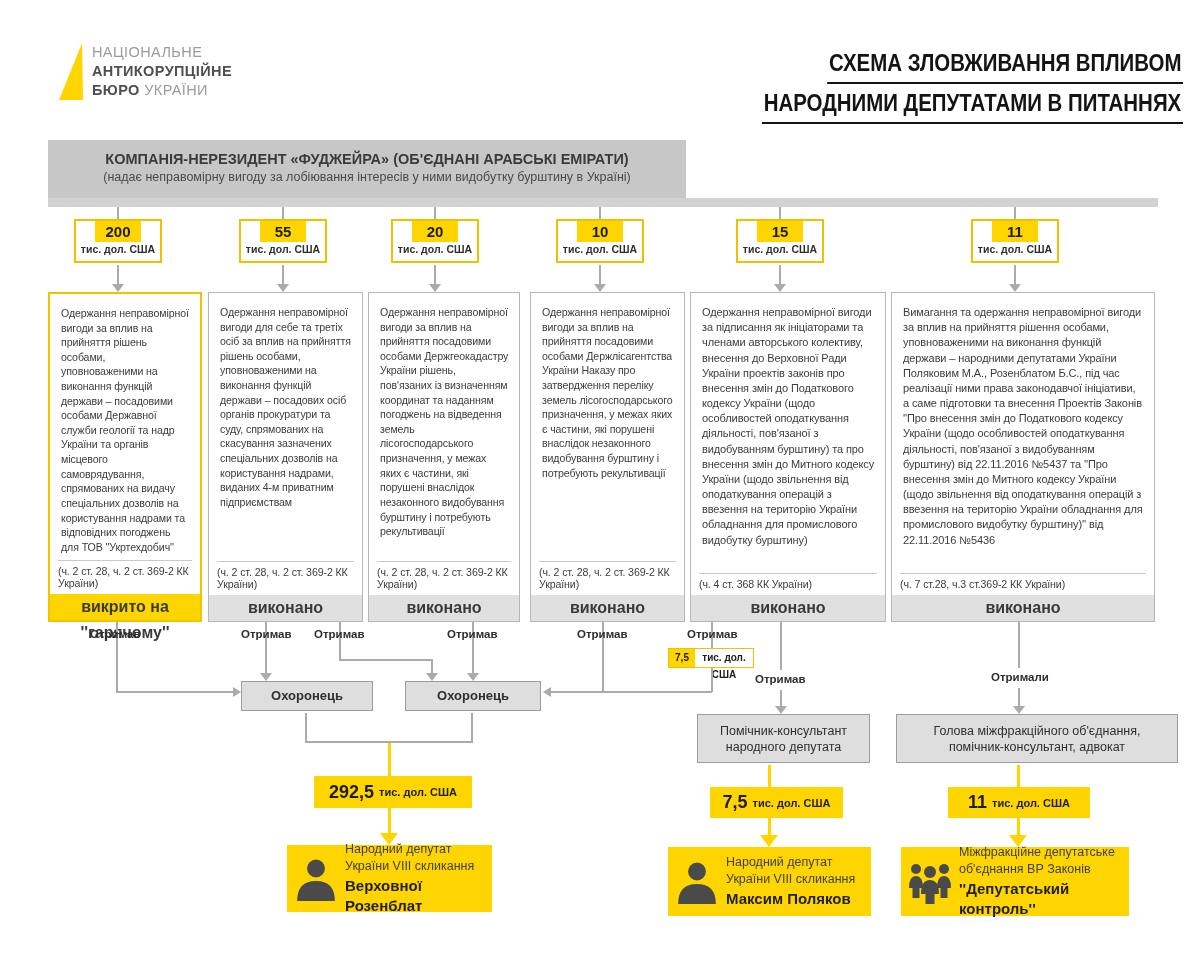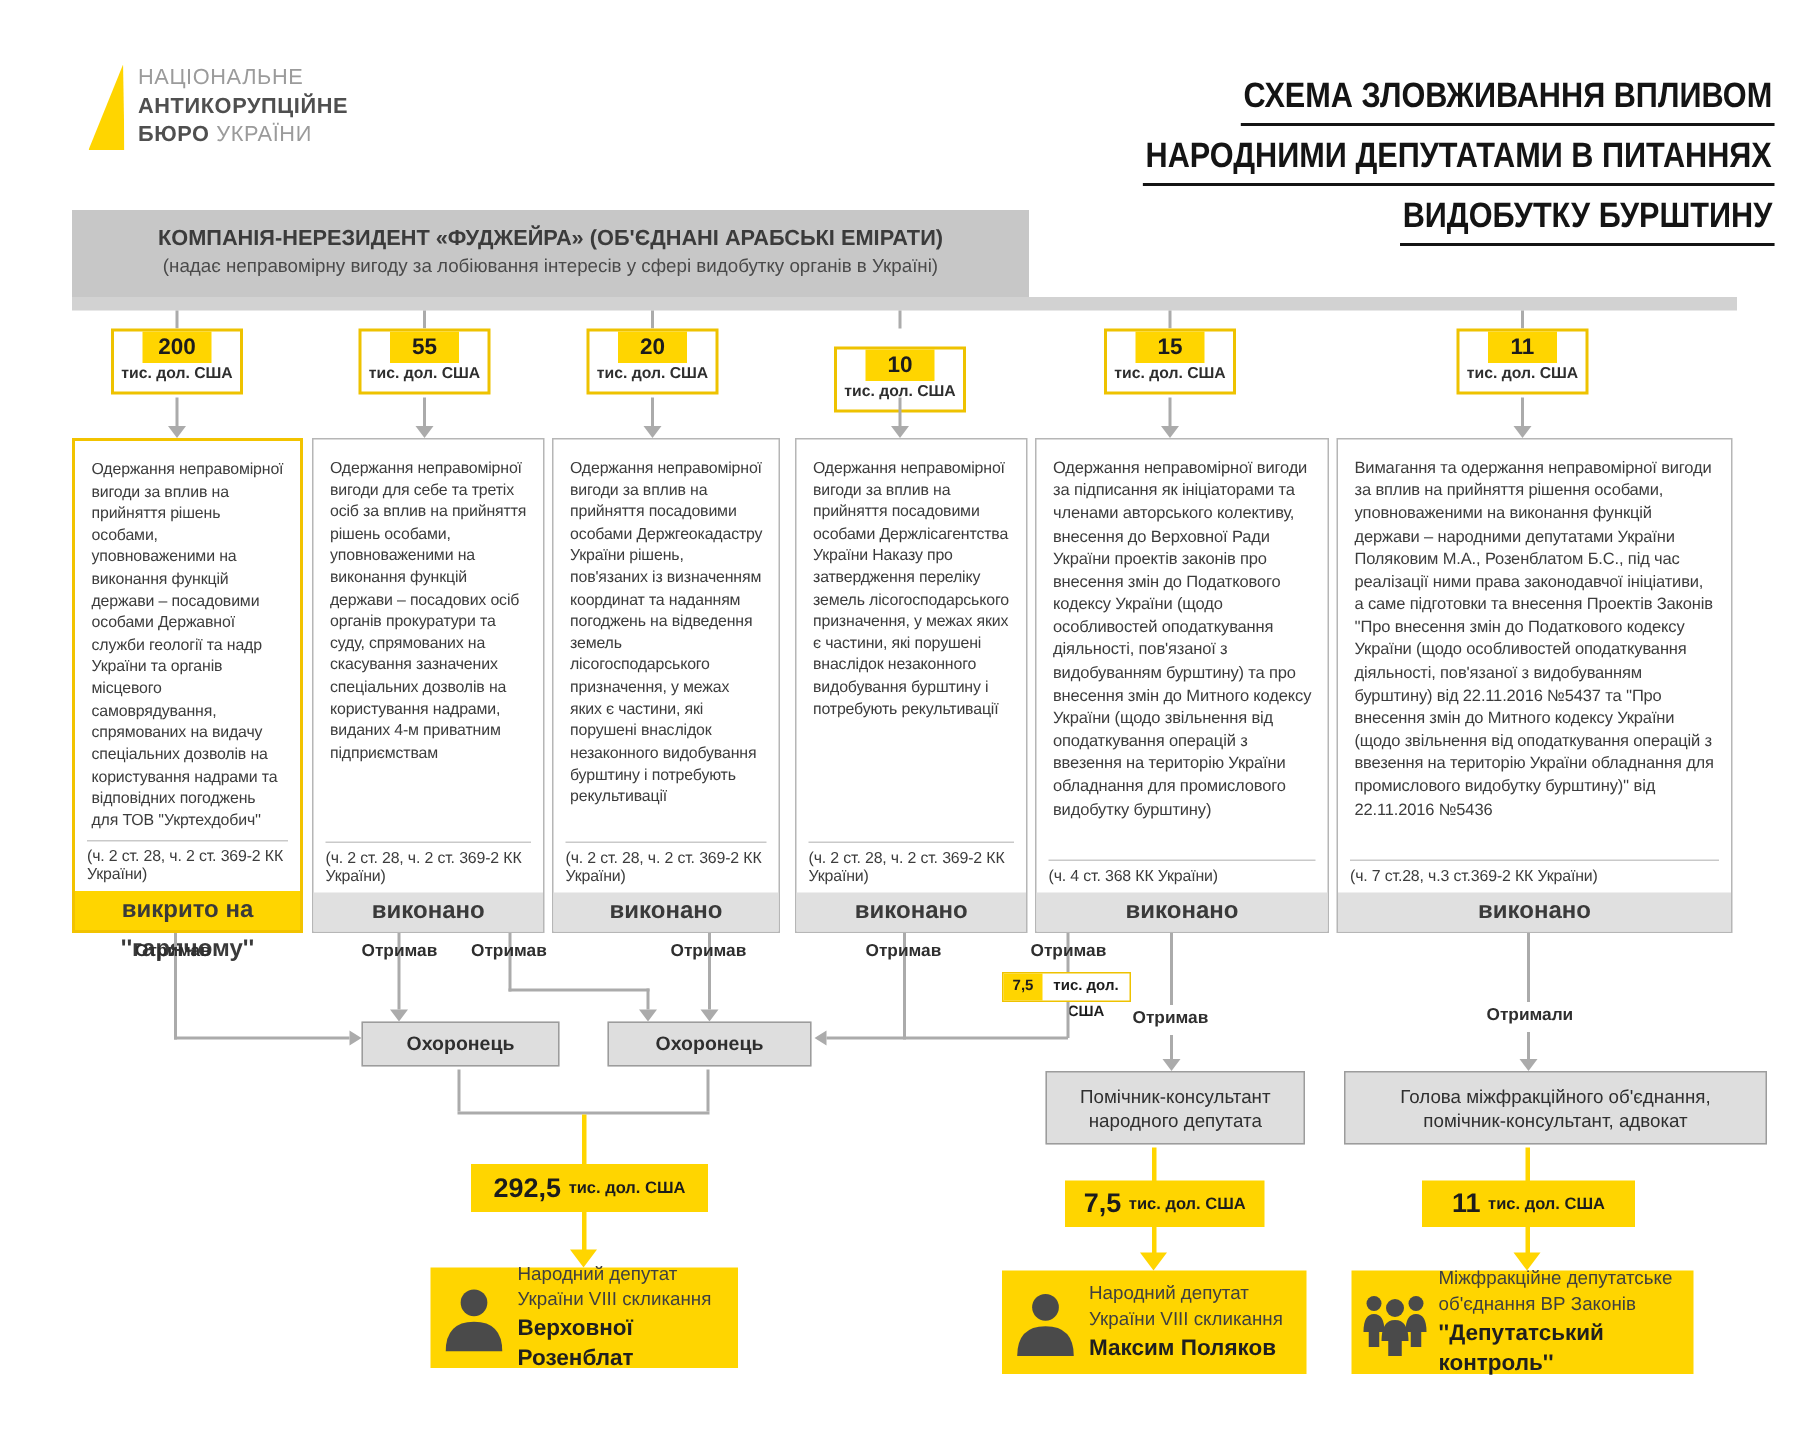--- a/index.html
+++ b/index.html
@@ -70,26 +70,25 @@
   <div class="abs logo-tri"></div>
   <div class="abs logo-text">
     <div>НАЦІОНАЛЬНЕ</div>
     <div><b>АНТИКОРУПЦІЙНЕ</b></div>
     <div><b>БЮРО</b> <span>УКРАЇНИ</span></div>
   </div>
 
   <div class="abs main-title">
     <div class="t-line"><span>СХЕМА ЗЛОВЖИВАННЯ ВПЛИВОМ</span></div>
     <div class="t-line"><span>НАРОДНИМИ ДЕПУТАТАМИ В ПИТАННЯХ</span></div>
-    <div class="t-line"><span>ВИДОБУТКУ БУРШТИНУ</span></div>
   </div>
 
   <div class="abs src-box">
     <div class="src-name">КОМПАНІЯ-НЕРЕЗИДЕНТ «ФУДЖЕЙРА» (ОБ'ЄДНАНІ АРАБСЬКІ ЕМІРАТИ)</div>
-    <div class="src-sub">(надає неправомірну вигоду за лобіювання інтересів у сфері видобутку органів в Україні)</div>
+    <div class="src-sub">(надає неправомірну вигоду за лобіювання інтересів у ними видобутку бурштину в Україні)</div>
   </div>
   <div class="abs band"></div>
 
   <div class="abs vline" style="left:117px;top:207px;height:12px"></div>
   <div class="abs vline" style="left:282px;top:207px;height:12px"></div>
   <div class="abs vline" style="left:434px;top:207px;height:12px"></div>
   <div class="abs vline" style="left:599px;top:207px;height:12px"></div>
   <div class="abs vline" style="left:779px;top:207px;height:12px"></div>
   <div class="abs vline" style="left:1014px;top:207px;height:12px"></div>
 
@@ -98,21 +97,21 @@
     <div class="unit">тис. дол. США</div>
   </div>
   <div class="abs abadge" style="left:239px;top:219px">
     <div class="chip">55</div>
     <div class="unit">тис. дол. США</div>
   </div>
   <div class="abs abadge" style="left:391px;top:219px">
     <div class="chip">20</div>
     <div class="unit">тис. дол. США</div>
   </div>
-  <div class="abs abadge" style="left:556px;top:231px">
+  <div class="abs abadge" style="left:556px;top:219px">
     <div class="chip">10</div>
     <div class="unit">тис. дол. США</div>
   </div>
   <div class="abs abadge" style="left:736px;top:219px">
     <div class="chip">15</div>
     <div class="unit">тис. дол. США</div>
   </div>
   <div class="abs abadge" style="left:971px;top:219px">
     <div class="chip">11</div>
     <div class="unit">тис. дол. США</div>

